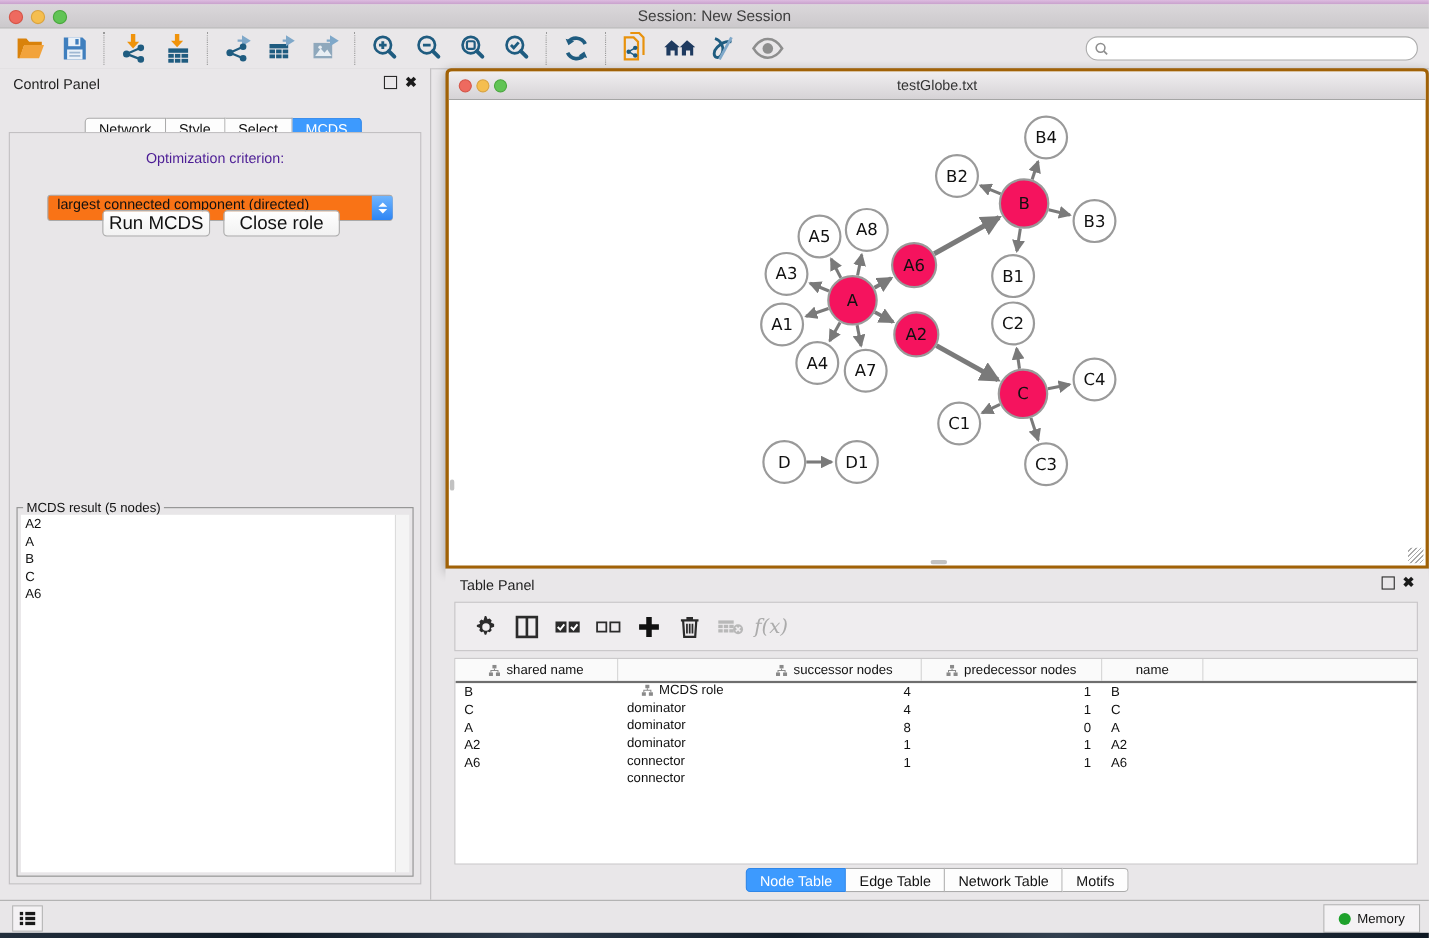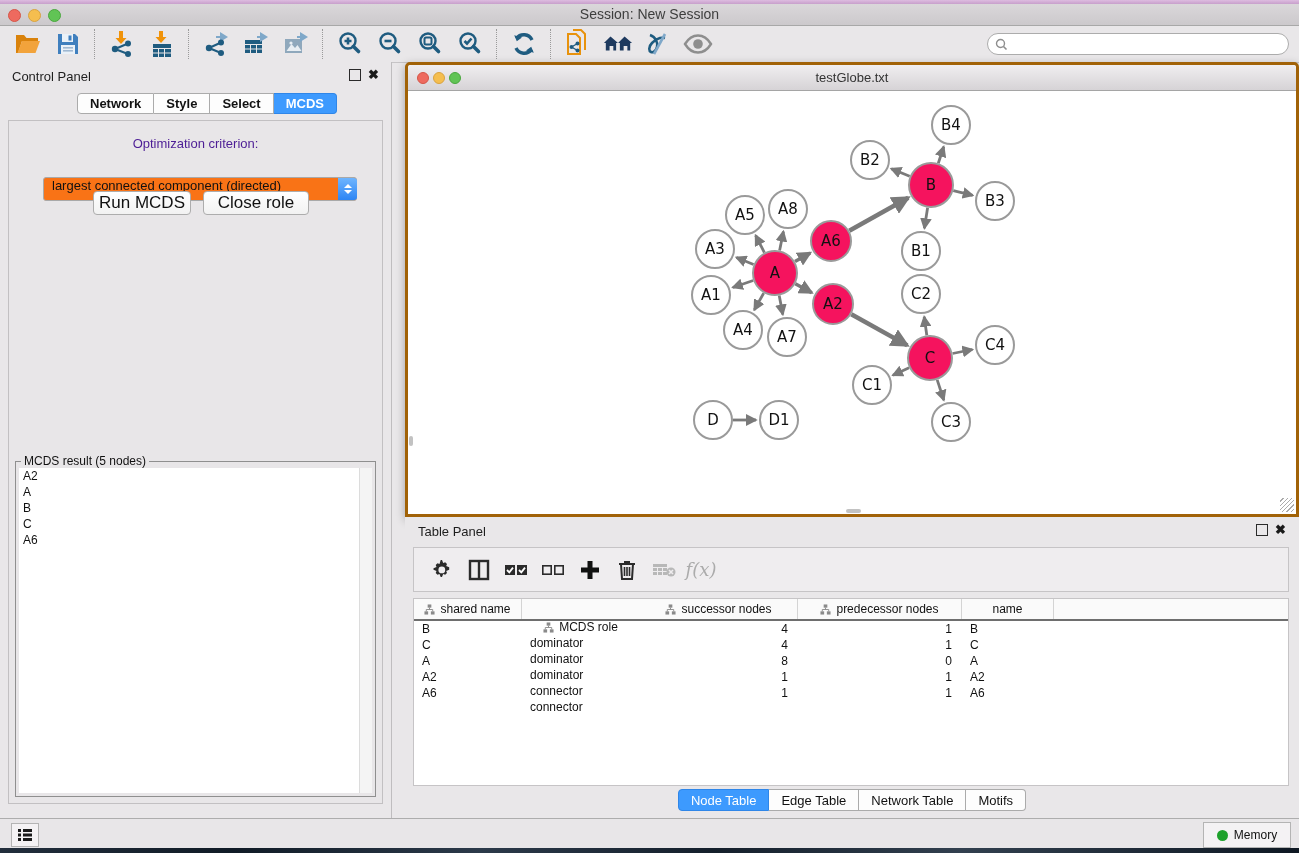--- a/index.html
+++ b/index.html
@@ -24,21 +24,21 @@
   #toolbar-search{position:absolute;right:10px;top:7px;width:293px;height:20px;background:#fff;border:1px solid #ACACAC;
                   border-radius:11px;display:flex;align-items:center;padding-left:7px;}
   #toolbar-search input{border:none;outline:none;background:transparent;font-size:12px;width:250px;margin-left:4px;
                         font-family:"Liberation Sans",sans-serif;}
   
   #control-panel{left:0;top:62px;width:391px;height:756px;background:#E9E7E9;border-right:1px solid #BFBDBF;}
   #cp-header{position:absolute;left:12px;top:7px;font-size:13px;color:#1E1E1E;}
   .win-btns{position:absolute;top:7px;display:flex;gap:7px;align-items:center;}
   .float-btn{width:10px;height:10px;border:1.5px solid #2A2A2A;display:inline-block;cursor:pointer;}
   .close-btn{font-size:13px;color:#1A1A1A;font-weight:bold;cursor:pointer;line-height:12px;}
-  #cp-tabs{position:absolute;left:77px;top:31px;display:flex;height:21px;font-weight:bold;}
+  #cp-tabs{position:absolute;left:77px;top:45px;display:flex;height:21px;}
   .seg-tab{border:1px solid #ABABAB;border-left:none;background:#FDFDFD;font-size:13px;color:#111;
            display:flex;align-items:center;justify-content:center;padding:0 12px;cursor:pointer;}
   .seg-tab:first-child{border-left:1px solid #ABABAB;border-radius:4px 0 0 4px;}
   .seg-tab:last-child{border-radius:0 4px 4px 0;}
   .seg-tab.active{background:#3D9AFE;border-color:#2F86E8;color:#fff;}
   #cp-body{position:absolute;left:8px;top:58px;width:373px;height:682px;border:1px solid #C2C0C2;background:#E8E6E8;}
   #opt-label{position:absolute;left:0;top:15px;width:100%;text-align:center;font-size:13px;color:#4c1d95;}
   #opt-select{position:absolute;left:34px;top:56px;width:312px;height:22px;background:#f97316;border:1px solid #A9A9A9;
               border-radius:3px;display:flex;align-items:flex-start;cursor:pointer;}
   #opt-select .val{font-size:13px;color:#111;padding-left:8px;flex:1;white-space:nowrap;overflow:hidden;}
@@ -73,21 +73,21 @@
   #tp-header{position:absolute;left:13px;top:7px;font-size:13px;color:#1E1E1E;}
   #tp-toolbar{position:absolute;left:8px;top:30px;width:876px;height:45px;background:#EFEDEF;border:1px solid #C6C4C6;
               display:flex;align-items:center;padding-left:14px;box-sizing:border-box;gap:9px;}
   .tp-ic{width:28px;height:28px;display:flex;align-items:center;justify-content:center;cursor:pointer;}
   .fx{font-family:"DejaVu Serif",serif;font-style:italic;font-size:18px;color:#ABABAB;}
   #data-table{position:absolute;left:8px;top:81px;width:876px;height:188px;background:#fff;border:1px solid #C6C4C6;
               box-sizing:border-box;overflow:hidden;}
   #tbl-head{display:flex;height:20px;border-bottom:2px solid #6E6E6E;background:#FAFAFA;}
   .th{display:flex;align-items:center;justify-content:center;gap:5px;font-size:12px;color:#111;
       border-right:1px solid #D4D4D4;box-sizing:border-box;cursor:pointer;}
-  .c0{width:108px;} .c1{width:118px;margin-top:28px;} .c2{width:158px;} .c3{width:164px;} .c4{width:92px;}
+  .c0{width:148px;} .c1{width:118px;margin-top:28px;} .c2{width:158px;} .c3{width:164px;} .c4{width:92px;}
   .tr{display:flex;height:16px;align-items:center;cursor:default;}
   .td{font-size:12px;color:#111;box-sizing:border-box;white-space:nowrap;overflow:hidden;}
   .td.left{padding-left:8px;text-align:left;}
   .td.right{padding-right:10px;text-align:right;}
   #tp-tabs{position:absolute;left:0;top:272px;width:100%;display:flex;justify-content:center;}
   #tp-tabs .seg-tab{font-size:13px;height:20px;}
   
   #status-bar{left:0;top:818px;width:1299px;height:30px;background:#E8E6E8;border-top:1px solid #ADADAD;}
   #list-btn{position:absolute;left:11px;top:4px;width:26px;height:22px;background:#F4F2F4;border:1px solid #B4B4B4;
             display:flex;align-items:center;justify-content:center;cursor:pointer;}

